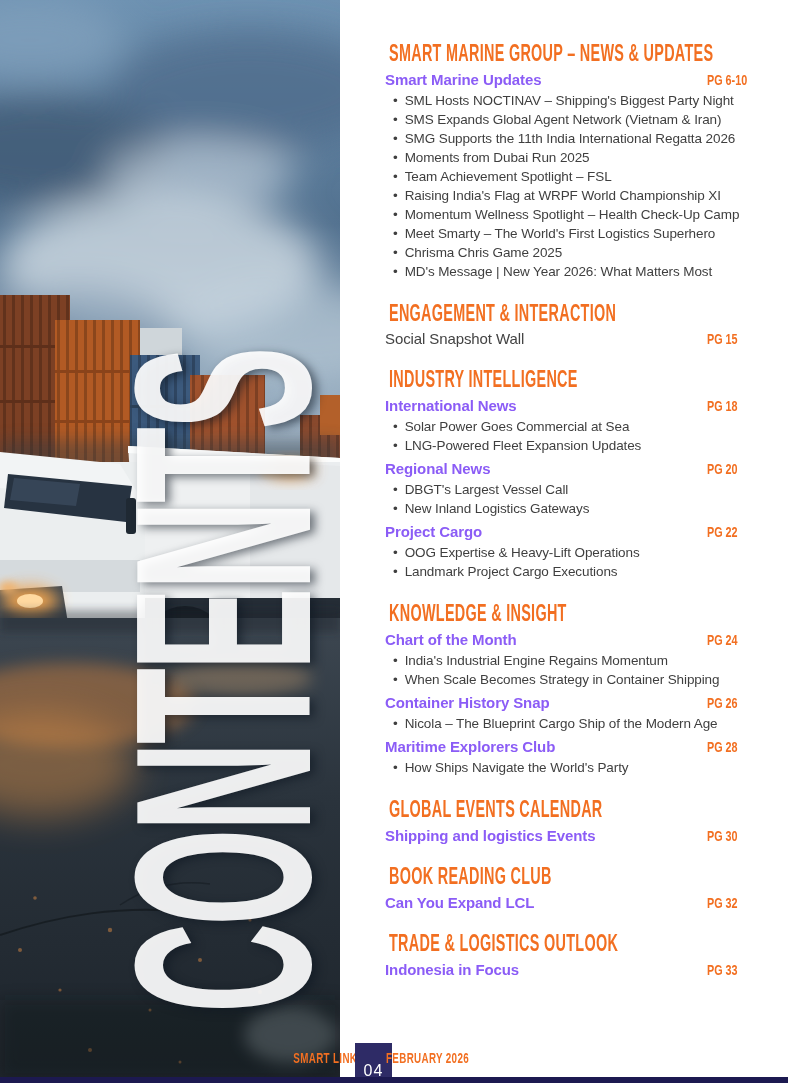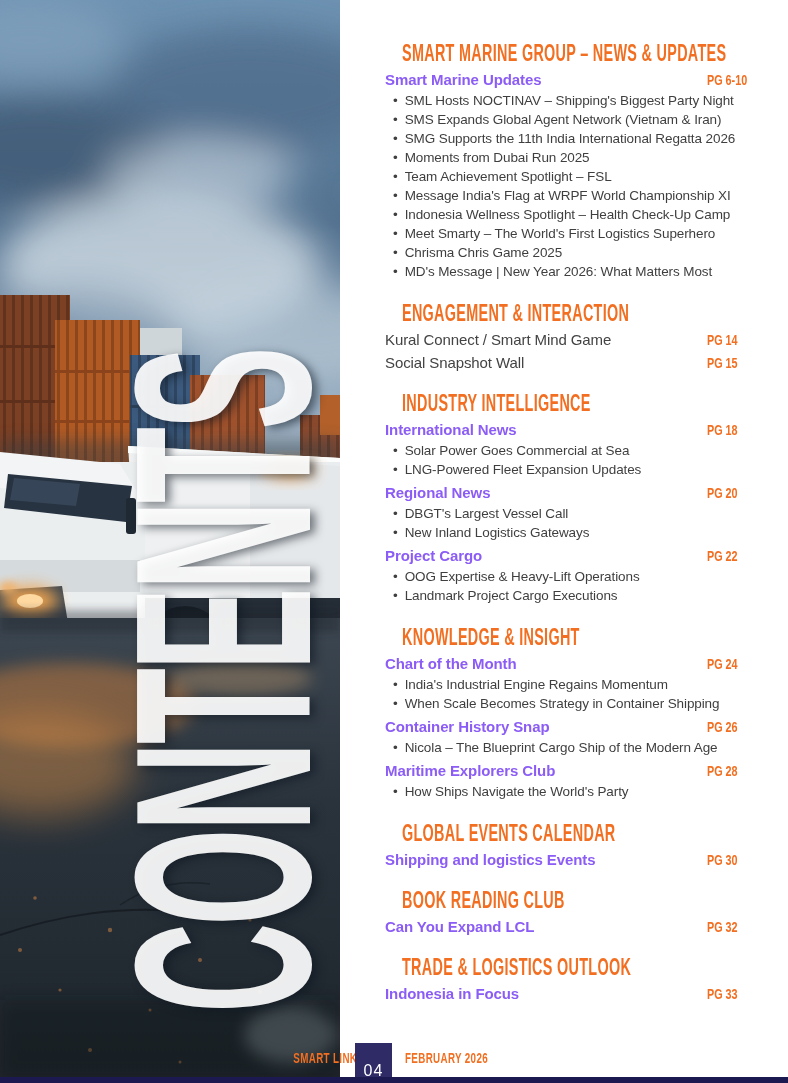--- a/index.html
+++ b/index.html
@@ -13,42 +13,42 @@
   .vtitle span{
     position:absolute;left:-33px;top:676px;transform-origin:0 0;
     transform:rotate(-90deg) scaleX(0.5);
     font-weight:700;font-size:250px;line-height:250px;letter-spacing:-6px;white-space:nowrap;
     color:rgba(255,255,255,0.92);
     text-shadow:-6px 5px 14px rgba(12,22,32,0.55);
   }
 
   
   .toc{position:absolute;left:385px;top:0;width:342px;padding-top:41px;}
-  .sec-h{margin:20px 17px 0;line-height:23px;height:23px;white-space:nowrap;}
+  .sec-h{margin:20px 4px 0;line-height:23px;height:23px;white-space:nowrap;}
   .sec-h:first-child{margin-top:0;}
   .cond{display:inline-block;transform:scaleX(0.6);transform-origin:0 50%;
         font-weight:700;font-size:24px;color:#f26f21;letter-spacing:0.5px;white-space:nowrap;}
   .row{display:flex;align-items:flex-start;line-height:16px;margin-top:8px;}
   .row.after-row{margin-top:7px;justify-content:flex-end;}
   .row.after-ul{margin-top:6px;}
   .row .title{flex:1;font-size:15px;color:#8b5cf6;font-weight:700;letter-spacing:-0.1px;}
   .row .title.reg{font-weight:400;color:#434343;}
   .pg{width:20px;flex:none;line-height:15px;}
   .pg .cond{font-size:15px;transform:scaleX(0.72);letter-spacing:0;}
   ul.bullets{list-style:none;margin:3px 4px 0;padding:0 0 0 4px;}
   ul.bullets li{line-height:19px;font-size:13.5px;color:#3f3f3f;letter-spacing:-0.1px;white-space:nowrap;}
   ul.bullets li::before{content:"•";margin-right:7px;color:#3f3f3f;}
 
   
   .smart-links{position:absolute;right:424px;top:1051px;line-height:14px;white-space:nowrap;}
   .smart-links .cond{font-size:14px;transform:scaleX(0.7);transform-origin:100% 50%;}
   .page-box{position:absolute;left:355px;top:1043px;width:37px;height:56px;background:#2e2b66;
             display:flex;align-items:center;justify-content:center;
             color:#ffffff;font-size:16px;font-weight:400;letter-spacing:1px;}
-  .issue{position:absolute;left:405px;top:1051px;line-height:14px;white-space:nowrap;}
+  .issue{position:absolute;left:386px;top:1051px;line-height:14px;white-space:nowrap;}
   .issue .cond{font-size:14px;transform:scaleX(0.7);}
   .bottom-bar{position:absolute;left:0;top:1077px;width:788px;height:6px;background:#1c1950;}
 </style>
 </head>
 <body>
 
 <div class="page">
 
   <div class="photo">
     <svg width="340" height="1078" viewBox="0 0 340 1078">
@@ -172,32 +172,28 @@
     <div class="row">
       <span class="title">Smart Marine Updates</span>
       <span class="pg"><span class="cond">PG 6-10</span></span>
     </div>
     <ul class="bullets">
       <li>SML Hosts NOCTINAV – Shipping's Biggest Party Night</li>
       <li>SMS Expands Global Agent Network (Vietnam &amp; Iran)</li>
       <li>SMG Supports the 11th India International Regatta 2026</li>
       <li>Moments from Dubai Run 2025</li>
       <li>Team Achievement Spotlight – FSL</li>
-      <li>Message India's Flag at WRPF World Championship XI</li>
-      <li>Indonesia Wellness Spotlight – Health Check-Up Camp</li>
+      <li>Raising India's Flag at WRPF World Championship XI</li>
+      <li>Momentum Wellness Spotlight – Health Check-Up Camp</li>
       <li>Meet Smarty – The World's First Logistics Superhero</li>
       <li>Chrisma Chris Game 2025</li>
       <li>MD's Message | New Year 2026: What Matters Most</li>
     </ul>
 
     <h2 class="sec-h"><span class="cond">ENGAGEMENT &amp; INTERACTION</span></h2>
-    <div class="row">
-      <span class="title reg">Kural Connect / Smart Mind Game</span>
-      <span class="pg"><span class="cond">PG 14</span></span>
-    </div>
     <div class="row after-row">
       <span class="title reg">Social Snapshot Wall</span>
       <span class="pg"><span class="cond">PG 15</span></span>
     </div>
 
     <h2 class="sec-h"><span class="cond">INDUSTRY INTELLIGENCE</span></h2>
     <div class="row">
       <span class="title">International News</span>
       <span class="pg"><span class="cond">PG 18</span></span>
     </div>

